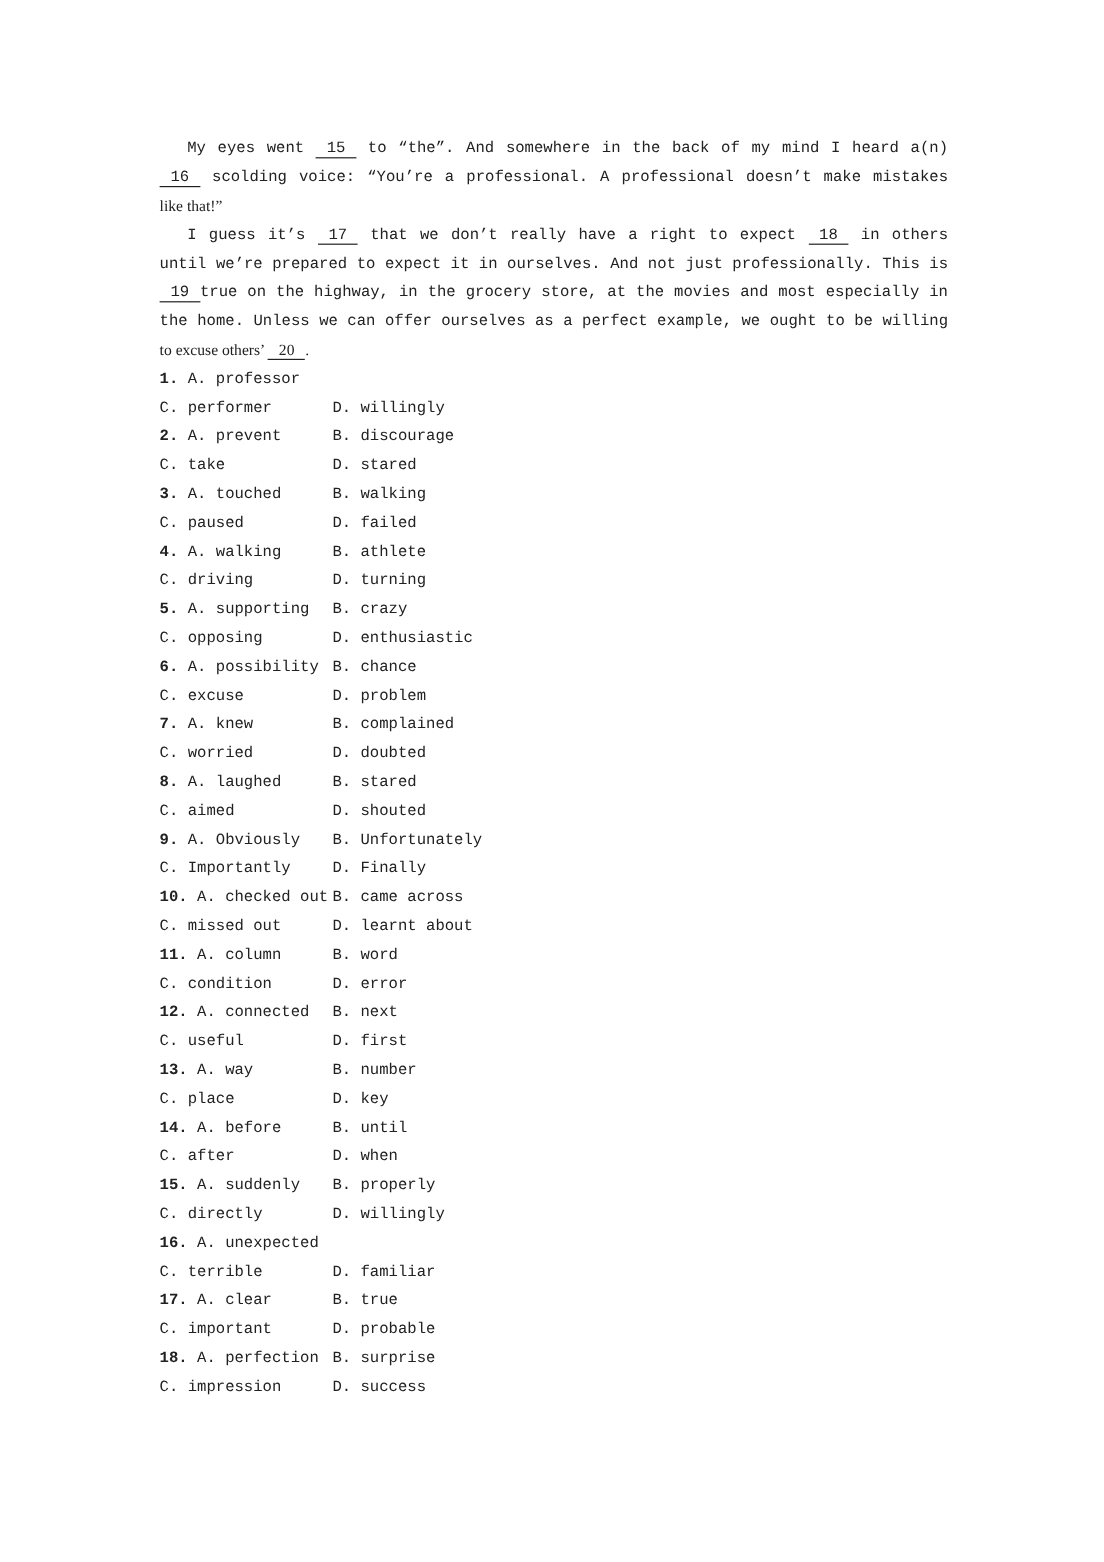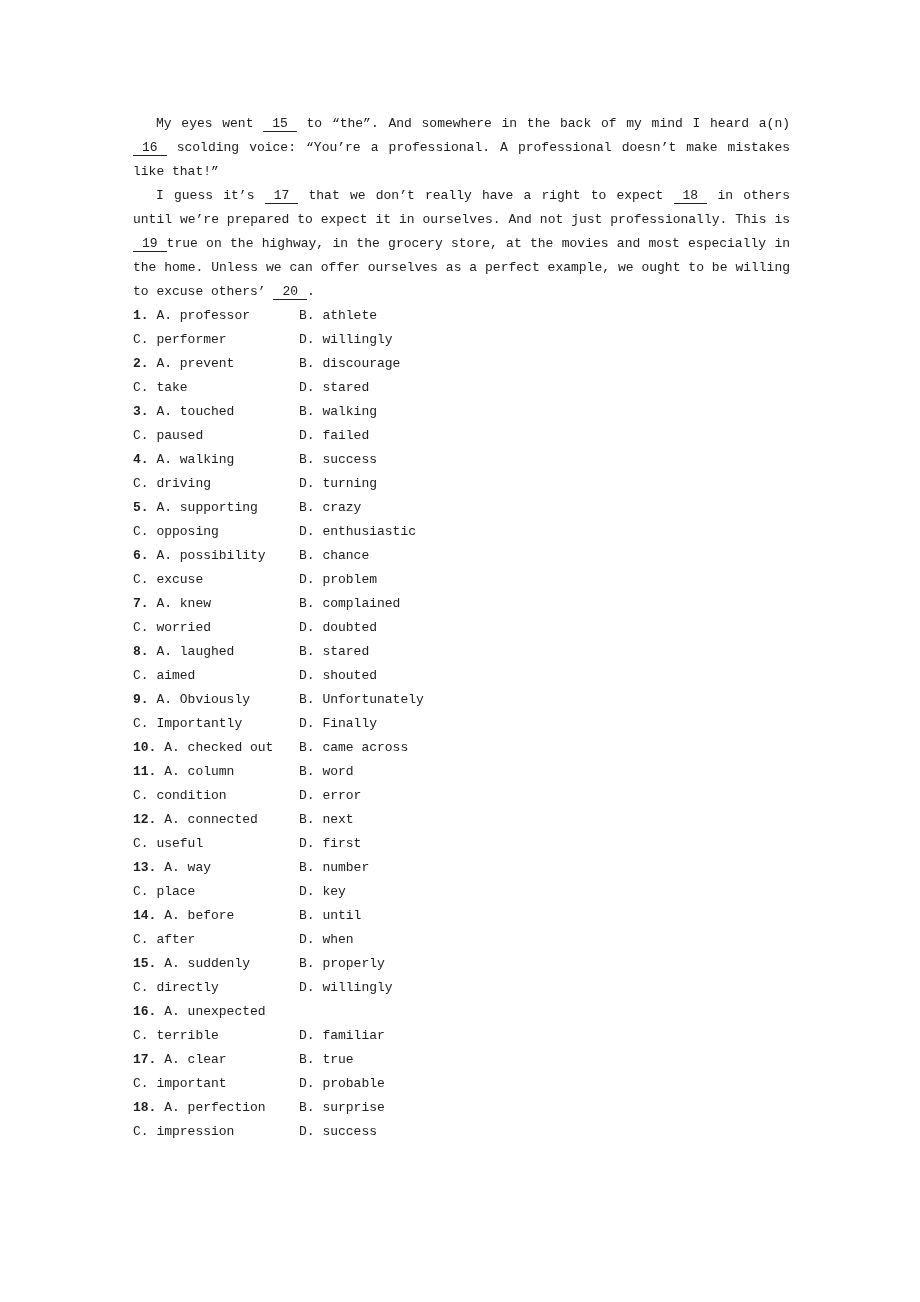--- a/index.html
+++ b/index.html
@@ -25,36 +25,36 @@
   }
   
   .pline {
     height: 24px;
     text-align: justify;
     text-align-last: justify;
     white-space: normal;
   }
   .pline.endp {
     text-align-last: left;
+    font-family: Liberation Serif, serif;
   }
   .pline.indent {
     text-indent: 23px;
   }
   .blank {
     border-bottom: 1px solid #212121;
     padding: 0 9px;
     white-space: nowrap;
   }
   
   .qwrap { margin-top: 0; }
   .qrow {
     display: grid;
     grid-template-columns: 144px auto;
     height: 24px;
-    gap: 22px;
   }
   .qrow .cell {
     white-space: nowrap;
   }
   .qnum {
     font-weight: bold;
   }
 </style>
 </head>
 <body>
@@ -66,21 +66,20 @@
       <div class="pline endp">like that!”</div>
       <div class="pline indent">I guess it’s <span class="blank">17</span> that we don’t really have a right to expect <span class="blank">18</span> in others</div>
       <div class="pline">until we’re prepared to expect it in ourselves. And not just professionally. This is</div>
       <div class="pline"><span class="blank">19</span>true on the highway, in the grocery store, at the movies and most especially in</div>
       <div class="pline">the home. Unless we can offer ourselves as a perfect example, we ought to be willing</div>
       <div class="pline endp">to excuse others’ <span class="blank">20</span>.</div>
     </div>
   <div id="questions" class="qwrap">
       <div class="qrow">
         <span class="cell"><span class="qnum">1.</span> A. professor</span>
-        <span class="cell">B. athlete</span>
       </div>
       <div class="qrow">
         <span class="cell">C. performer</span>
         <span class="cell">D. willingly</span>
       </div>
       <div class="qrow">
         <span class="cell"><span class="qnum">2.</span> A. prevent</span>
         <span class="cell">B. discourage</span>
       </div>
       <div class="qrow">
@@ -90,21 +89,21 @@
       <div class="qrow">
         <span class="cell"><span class="qnum">3.</span> A. touched</span>
         <span class="cell">B. walking</span>
       </div>
       <div class="qrow">
         <span class="cell">C. paused</span>
         <span class="cell">D. failed</span>
       </div>
       <div class="qrow">
         <span class="cell"><span class="qnum">4.</span> A. walking</span>
-        <span class="cell">B. success</span>
+        <span class="cell">B. athlete</span>
       </div>
       <div class="qrow">
         <span class="cell">C. driving</span>
         <span class="cell">D. turning</span>
       </div>
       <div class="qrow">
         <span class="cell"><span class="qnum">5.</span> A. supporting</span>
         <span class="cell">B. crazy</span>
       </div>
       <div class="qrow">
@@ -139,20 +138,24 @@
         <span class="cell"><span class="qnum">9.</span> A. Obviously</span>
         <span class="cell">B. Unfortunately</span>
       </div>
       <div class="qrow">
         <span class="cell">C. Importantly</span>
         <span class="cell">D. Finally</span>
       </div>
       <div class="qrow">
         <span class="cell"><span class="qnum">10.</span> A. checked out</span>
         <span class="cell">B. came across</span>
+      </div>
+      <div class="qrow">
+        <span class="cell">C. missed out</span>
+        <span class="cell">D. learnt about</span>
       </div>
       <div class="qrow">
         <span class="cell"><span class="qnum">11.</span> A. column</span>
         <span class="cell">B. word</span>
       </div>
       <div class="qrow">
         <span class="cell">C. condition</span>
         <span class="cell">D. error</span>
       </div>
       <div class="qrow">

